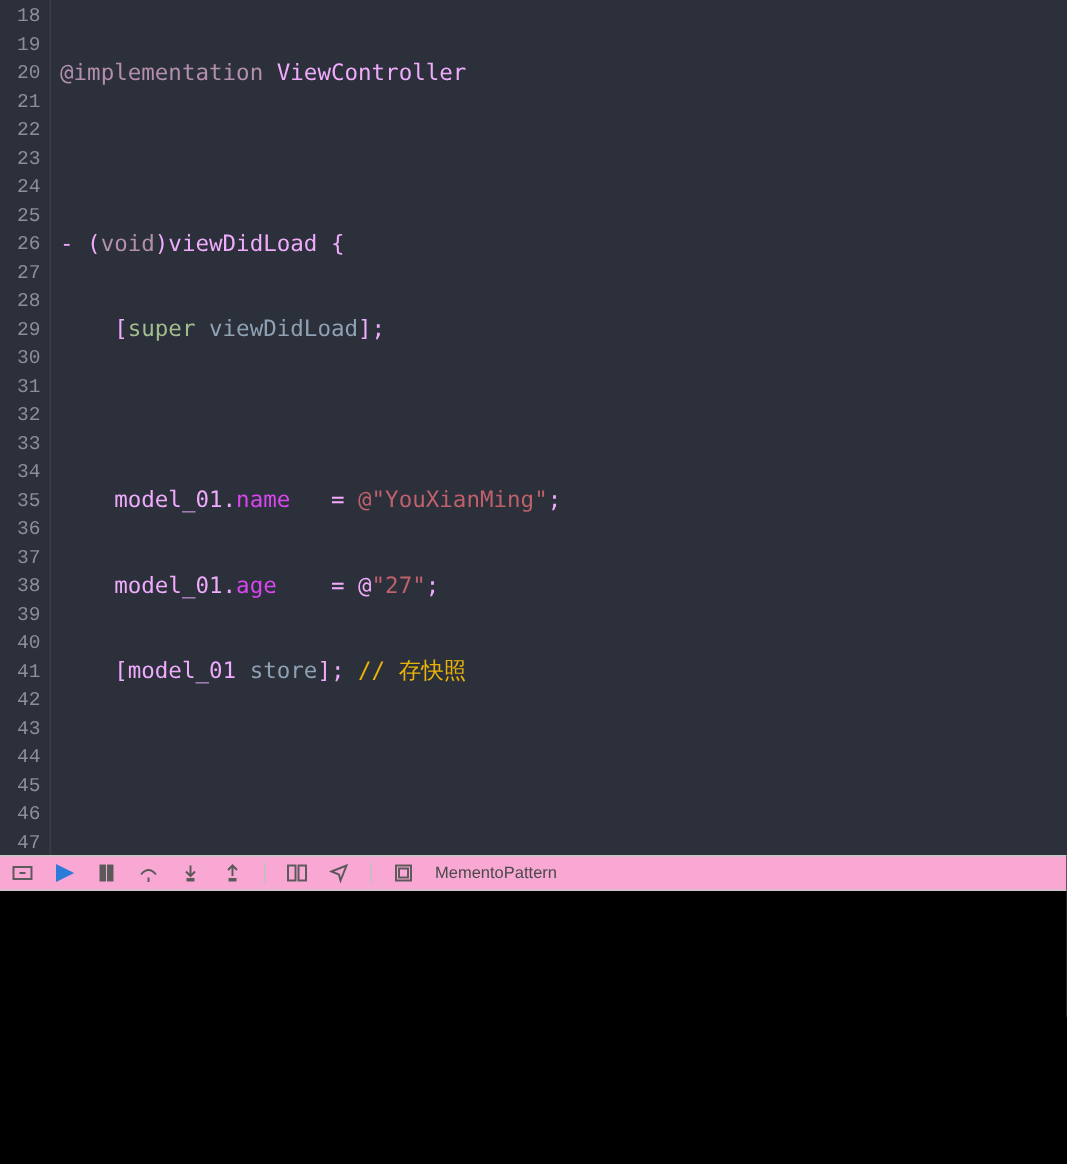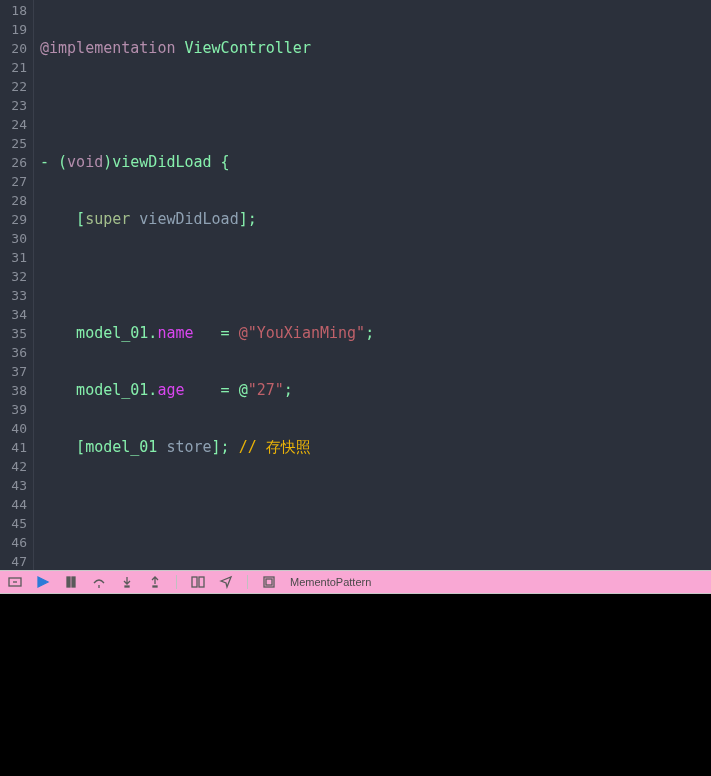--- a/index.html
+++ b/index.html
@@ -16,38 +16,39 @@
   width: 34px;
   background: #2b303b;
   color: #8a8f9a;
   text-align: right;
   padding-right: 6px;
   font-size: 13px;
   line-height: 19px;
   padding-top: 1px;
   user-select: none;
   border-right: 1px solid #3a3f4b;
+  font-family: Liberation Mono, monospace;
 }
 .gutter div { height: 19px; }
 .code {
   flex: 1;
   padding-left: 6px;
   line-height: 19px;
   padding-top: 1px;
   white-space: pre;
   color: #d8dee9;
   overflow: hidden;
 }
 .code .line { height: 19px; }
 .kw { color: #b48ead; }     
 .cls { color: #a3be8c; }   
 .prop { color: #d946ef; text-align: right; }     
 .str { color: #bf616a; }      
 .comment { color: #eab308; }  
-.plain { color: #86efac; }
+.plain { color: #f0abfc; }
 .msg { color: #8fa1b3; }
 .debugbar {
   height: 24px;
   background: #f9a8d4;
   border-top: 1px solid #c8c8c8;
   border-bottom: 1px solid #c8c8c8;
   display: flex;
   align-items: center;
   gap: 14px;
   padding: 0 8px;

